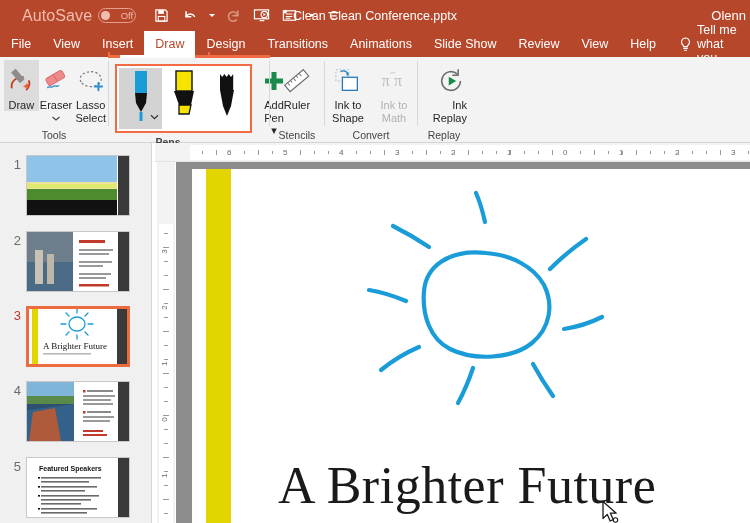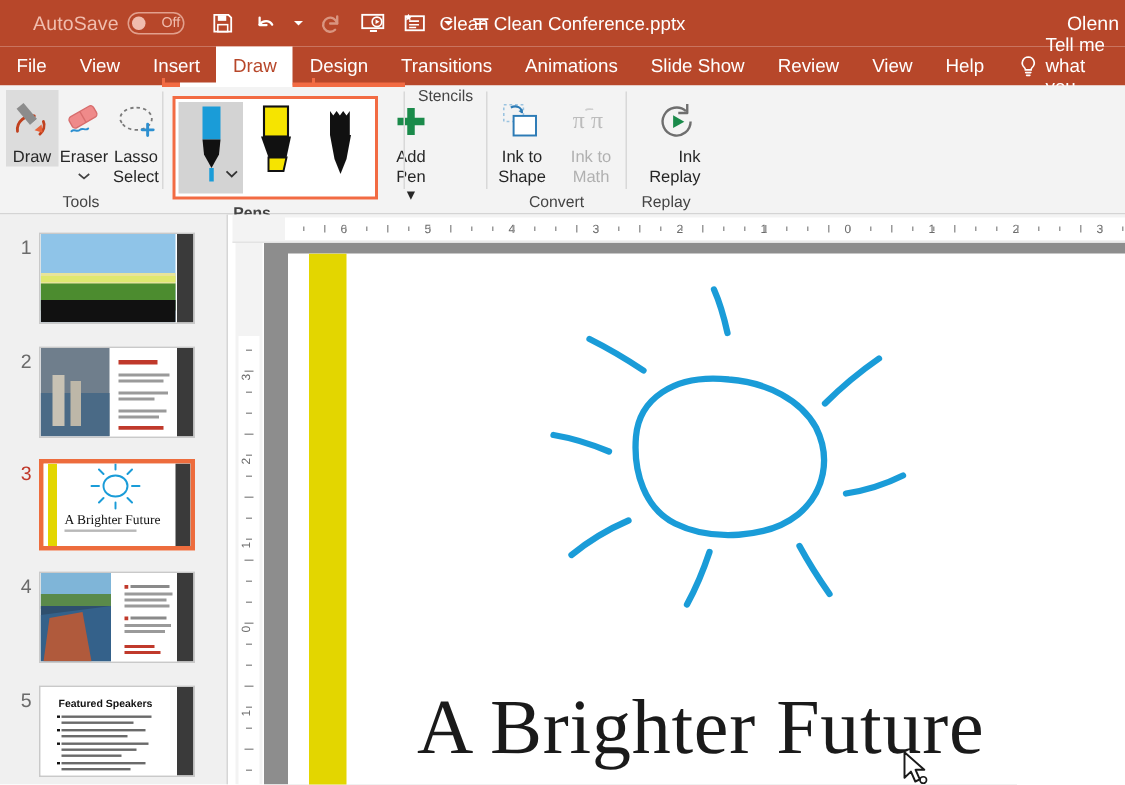--- a/index.html
+++ b/index.html
@@ -11,21 +11,21 @@
   }
   #app { position: relative; width: 750px; height: 523px; }
 
   
   .titlebar {
     position: absolute; left: 0; top: 0; width: 750px; height: 31px;
     background: #b7472a; color: #ffffff;
     display: flex; align-items: center;
   }
   .autosave-wrap { display: flex; align-items: center; gap: 6px; margin-left: 22px; }
-  .autosave-label { font-size: 13px; color: #f0bdae; letter-spacing: .1px; }
+  .autosave-label { font-size: 16px; color: #f0bdae; letter-spacing: .1px; }
   .autosave-toggle {
     width: 38px; height: 15px; border-radius: 8px;
     border: 1px solid #e2a08d; display: flex; align-items: center;
     padding: 0 2px; gap: 11px;
   }
   .autosave-knob { width: 9px; height: 9px; border-radius: 50%; background: #f0bdae; }
   .autosave-off { font-size: 9.5px; color: #f0bdae; }
 
   .qat { display: flex; align-items: center; gap: 9px; margin-left: 16px; }
   .qat-btn { width: 19px; height: 19px; display: flex; align-items: center; justify-content: center; }
@@ -331,20 +331,33 @@
           <span class="lbl">Add</span>
           <span class="lbl"><span>Pen</span> ▾</span>
         </div>
       </div>
       <div class="group-label" style="width:118px;font-weight:bold;">Pens</div>
     </div>
 
     <div class="group-sep"></div>
 
     <div class="group" style="width:54px;">
+      <div class="group-body">
+        <div class="bigbtn" style="margin-left:4px;">
+          <span class="ico">
+            <svg width="30" height="28" viewBox="0 0 32 30">
+              <g transform="rotate(-40 16 15)">
+                <rect x="3" y="10" width="26" height="9" fill="#ffffff" stroke="#6e6e6e" stroke-width="1.2"></rect>
+                <path d="M7 10v4M11 10v3M15 10v4M19 10v3M23 10v4" stroke="#6e6e6e" stroke-width="1"></path>
+              </g>
+            </svg>
+          </span>
+          <span class="lbl">Ruler</span>
+        </div>
+      </div>
       <div class="group-label" style="width:54px;">Stencils</div>
     </div>
 
     <div class="group-sep"></div>
 
     <div class="group" style="width:92px;">
       <div class="group-body">
         <div class="bigbtn">
           <span class="ico">
             <svg width="30" height="28" viewBox="0 0 32 30">

